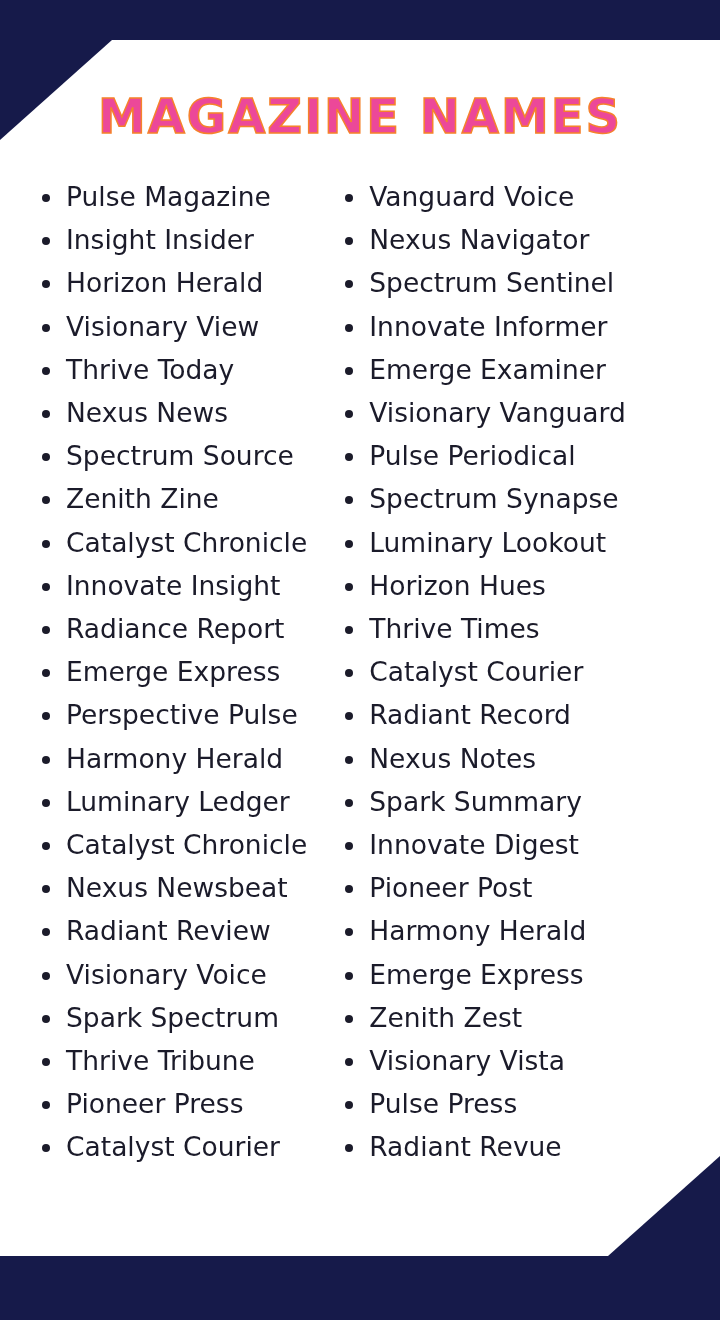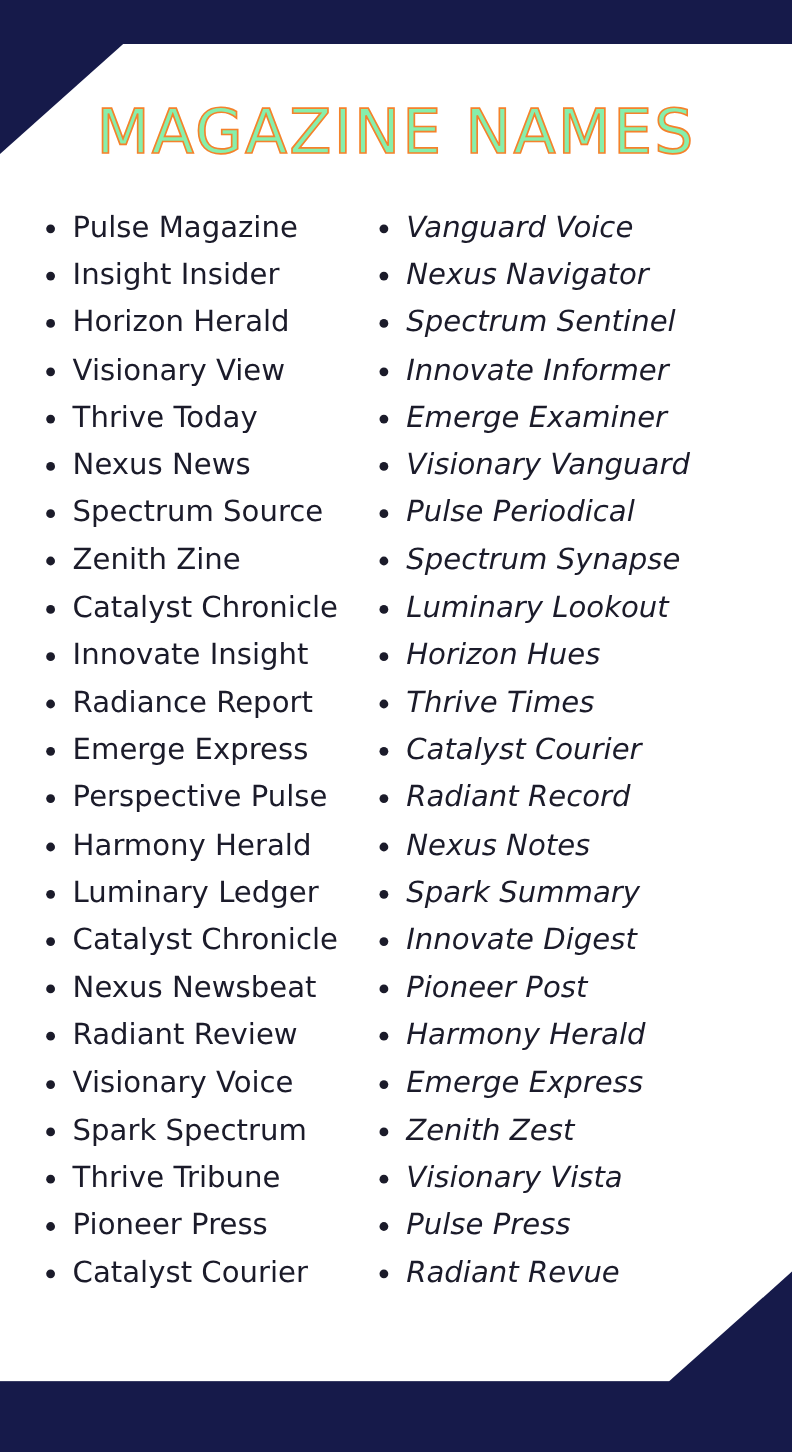--- a/index.html
+++ b/index.html
@@ -28,40 +28,40 @@
     -webkit-clip-path: polygon(112px 0, 720px 0, 720px 1116px, 608px 1216px, 0 1216px, 0 100px);
     clip-path: polygon(112px 0, 720px 0, 720px 1116px, 608px 1216px, 0 1216px, 0 100px);
   }
   .title {
     position: absolute;
     left: 0;
     top: 88px;
     width: 720px;
     text-align: center;
     font-family: "DejaVu Sans", sans-serif;
-    font-weight: 400;
-    font-size: 56px;
+    font-weight: 700;
+    font-size: 48px;
     letter-spacing: 2px;
-    color: #86efac;
+    color: #ec4899;
     text-transform: uppercase;
     -webkit-text-stroke: 1.5px #f5822b;
   }
   .columns {
     position: absolute;
     left: 0;
-    top: 185px;
+    top: 175px;
     width: 616px;
     display: flex;
     gap: 0;
   }
   .col {
     width: 360px;
     padding-left: 34px;
   }
-  .col.right { padding-left: 30px; font-style: italic; }
+  .col.right { padding-left: 30px; }
   ul { list-style: none; }
   li {
     position: relative;
     font-size: 26.5px;
     line-height: 43.2px;
     color: #1b1b2a;
     padding-left: 32px;
     white-space: nowrap;
     font-family: "DejaVu Sans", sans-serif;
   }

